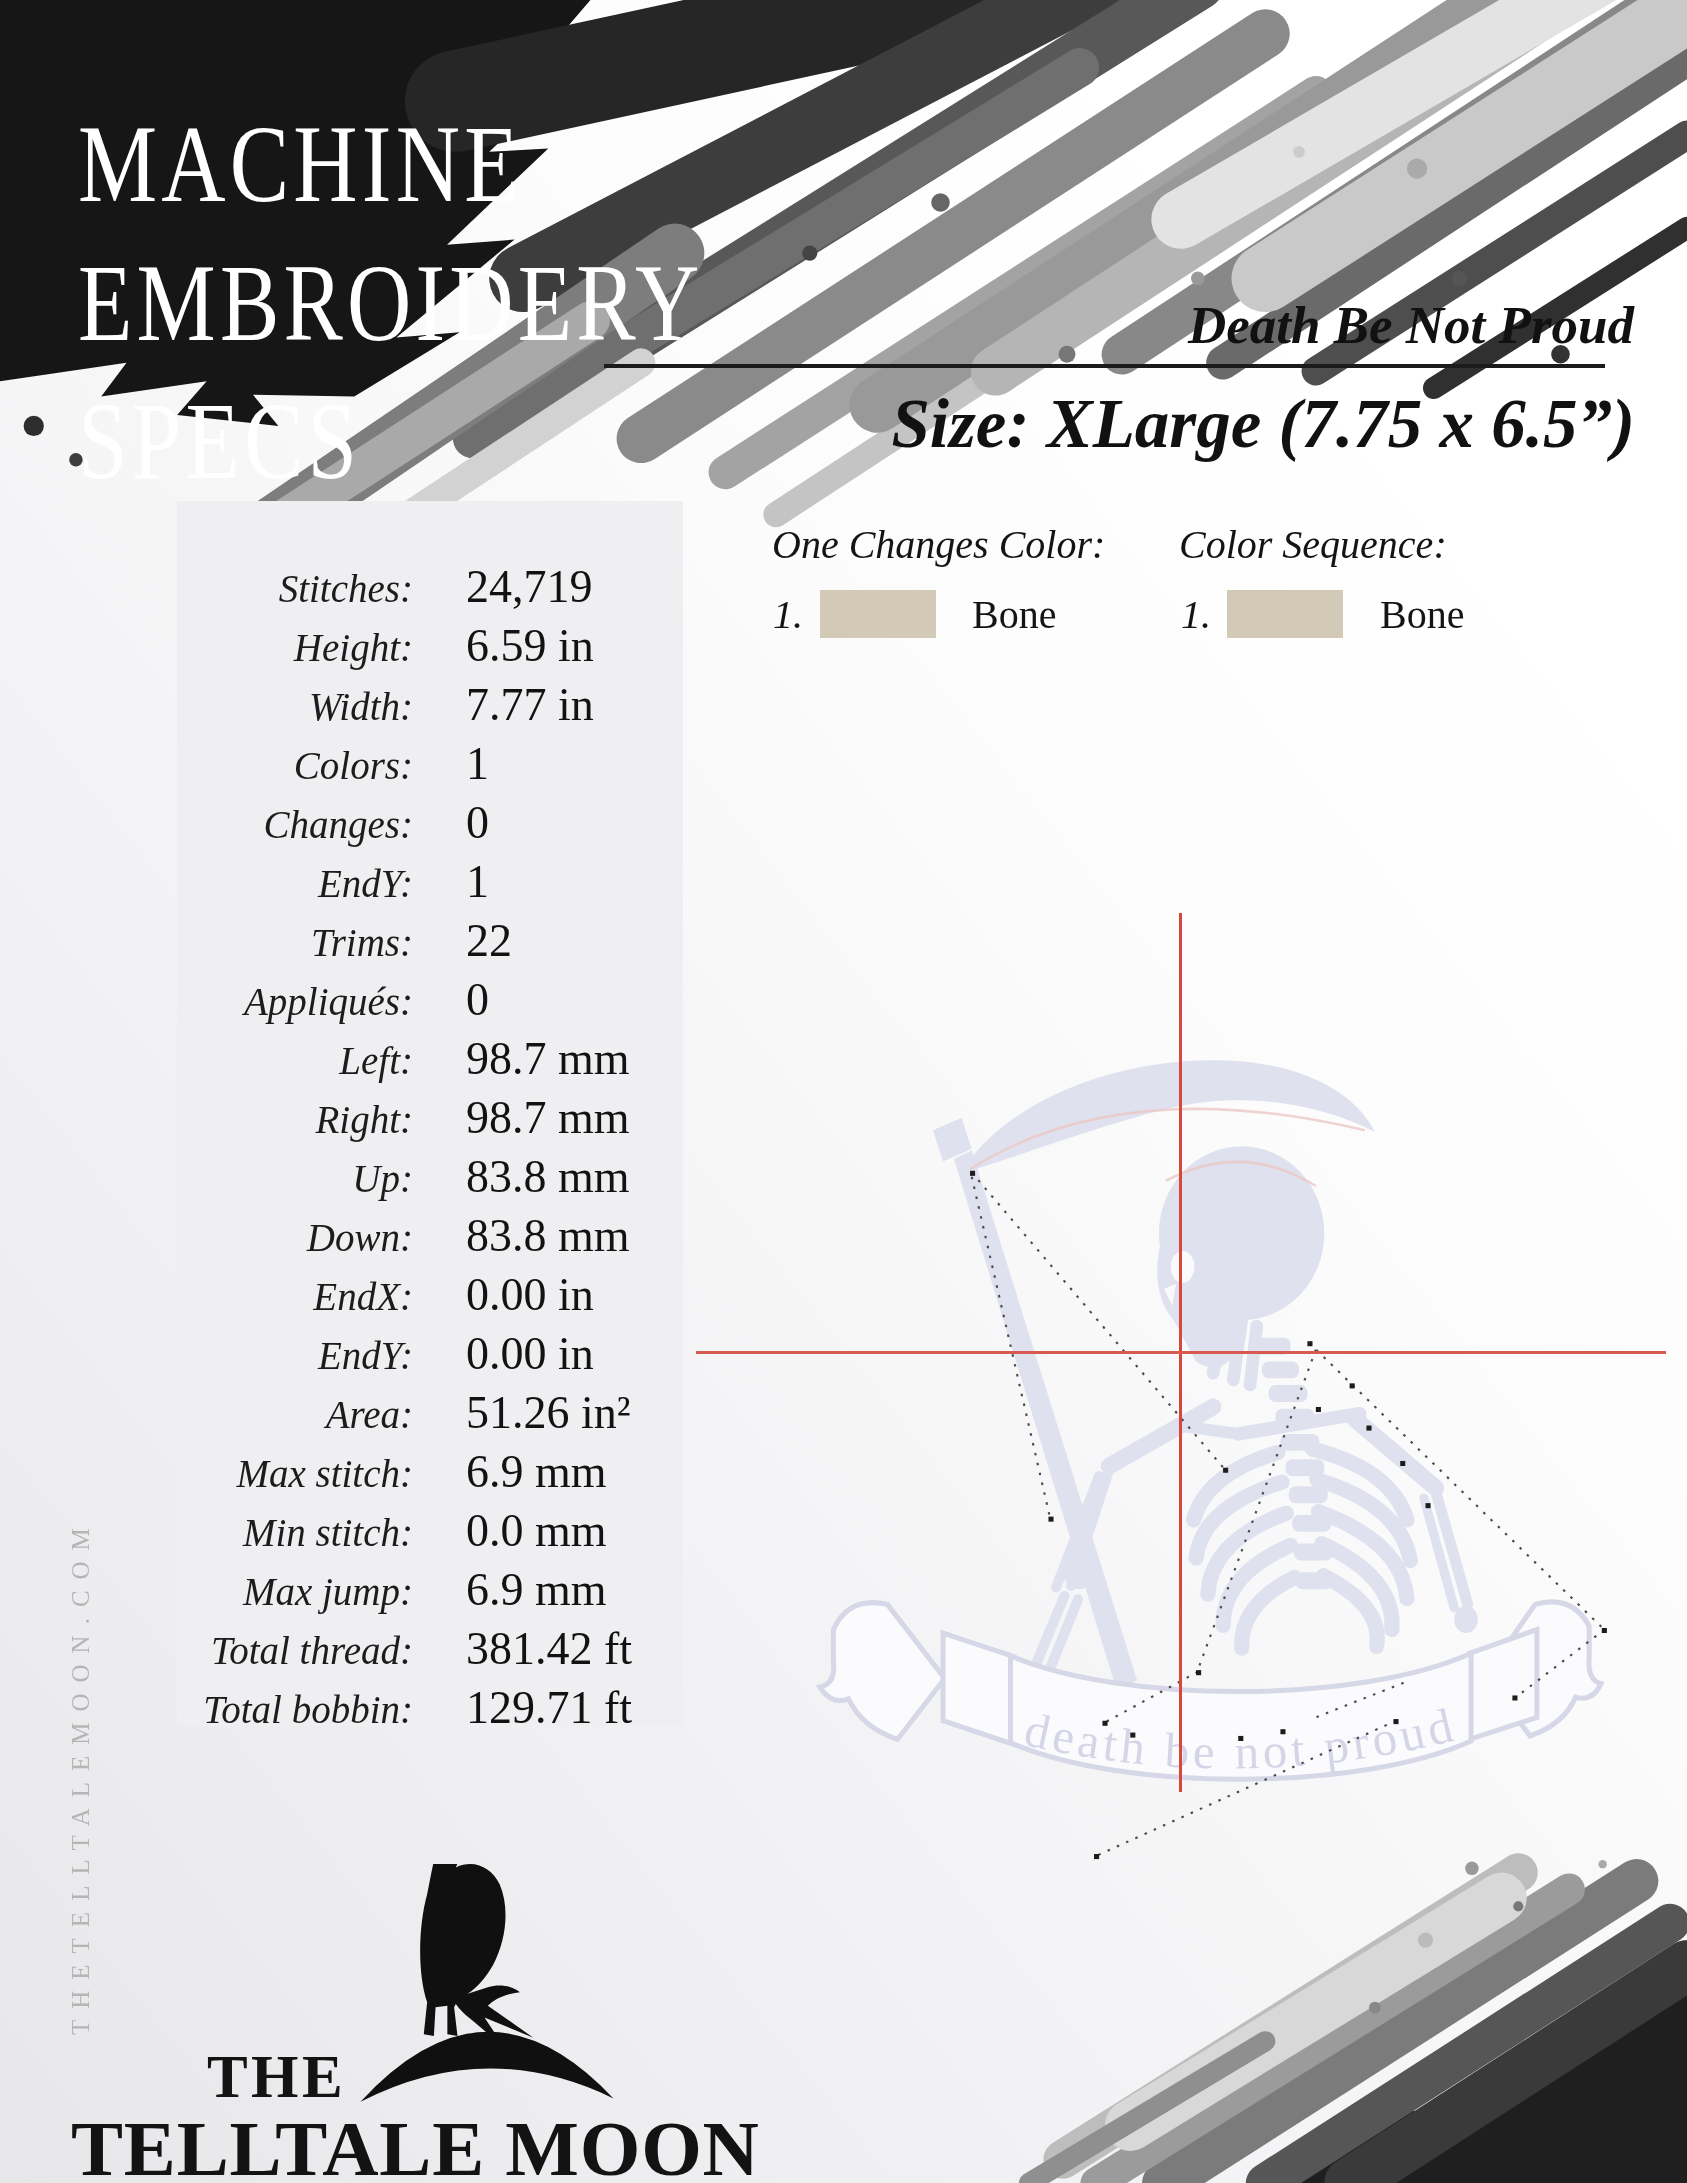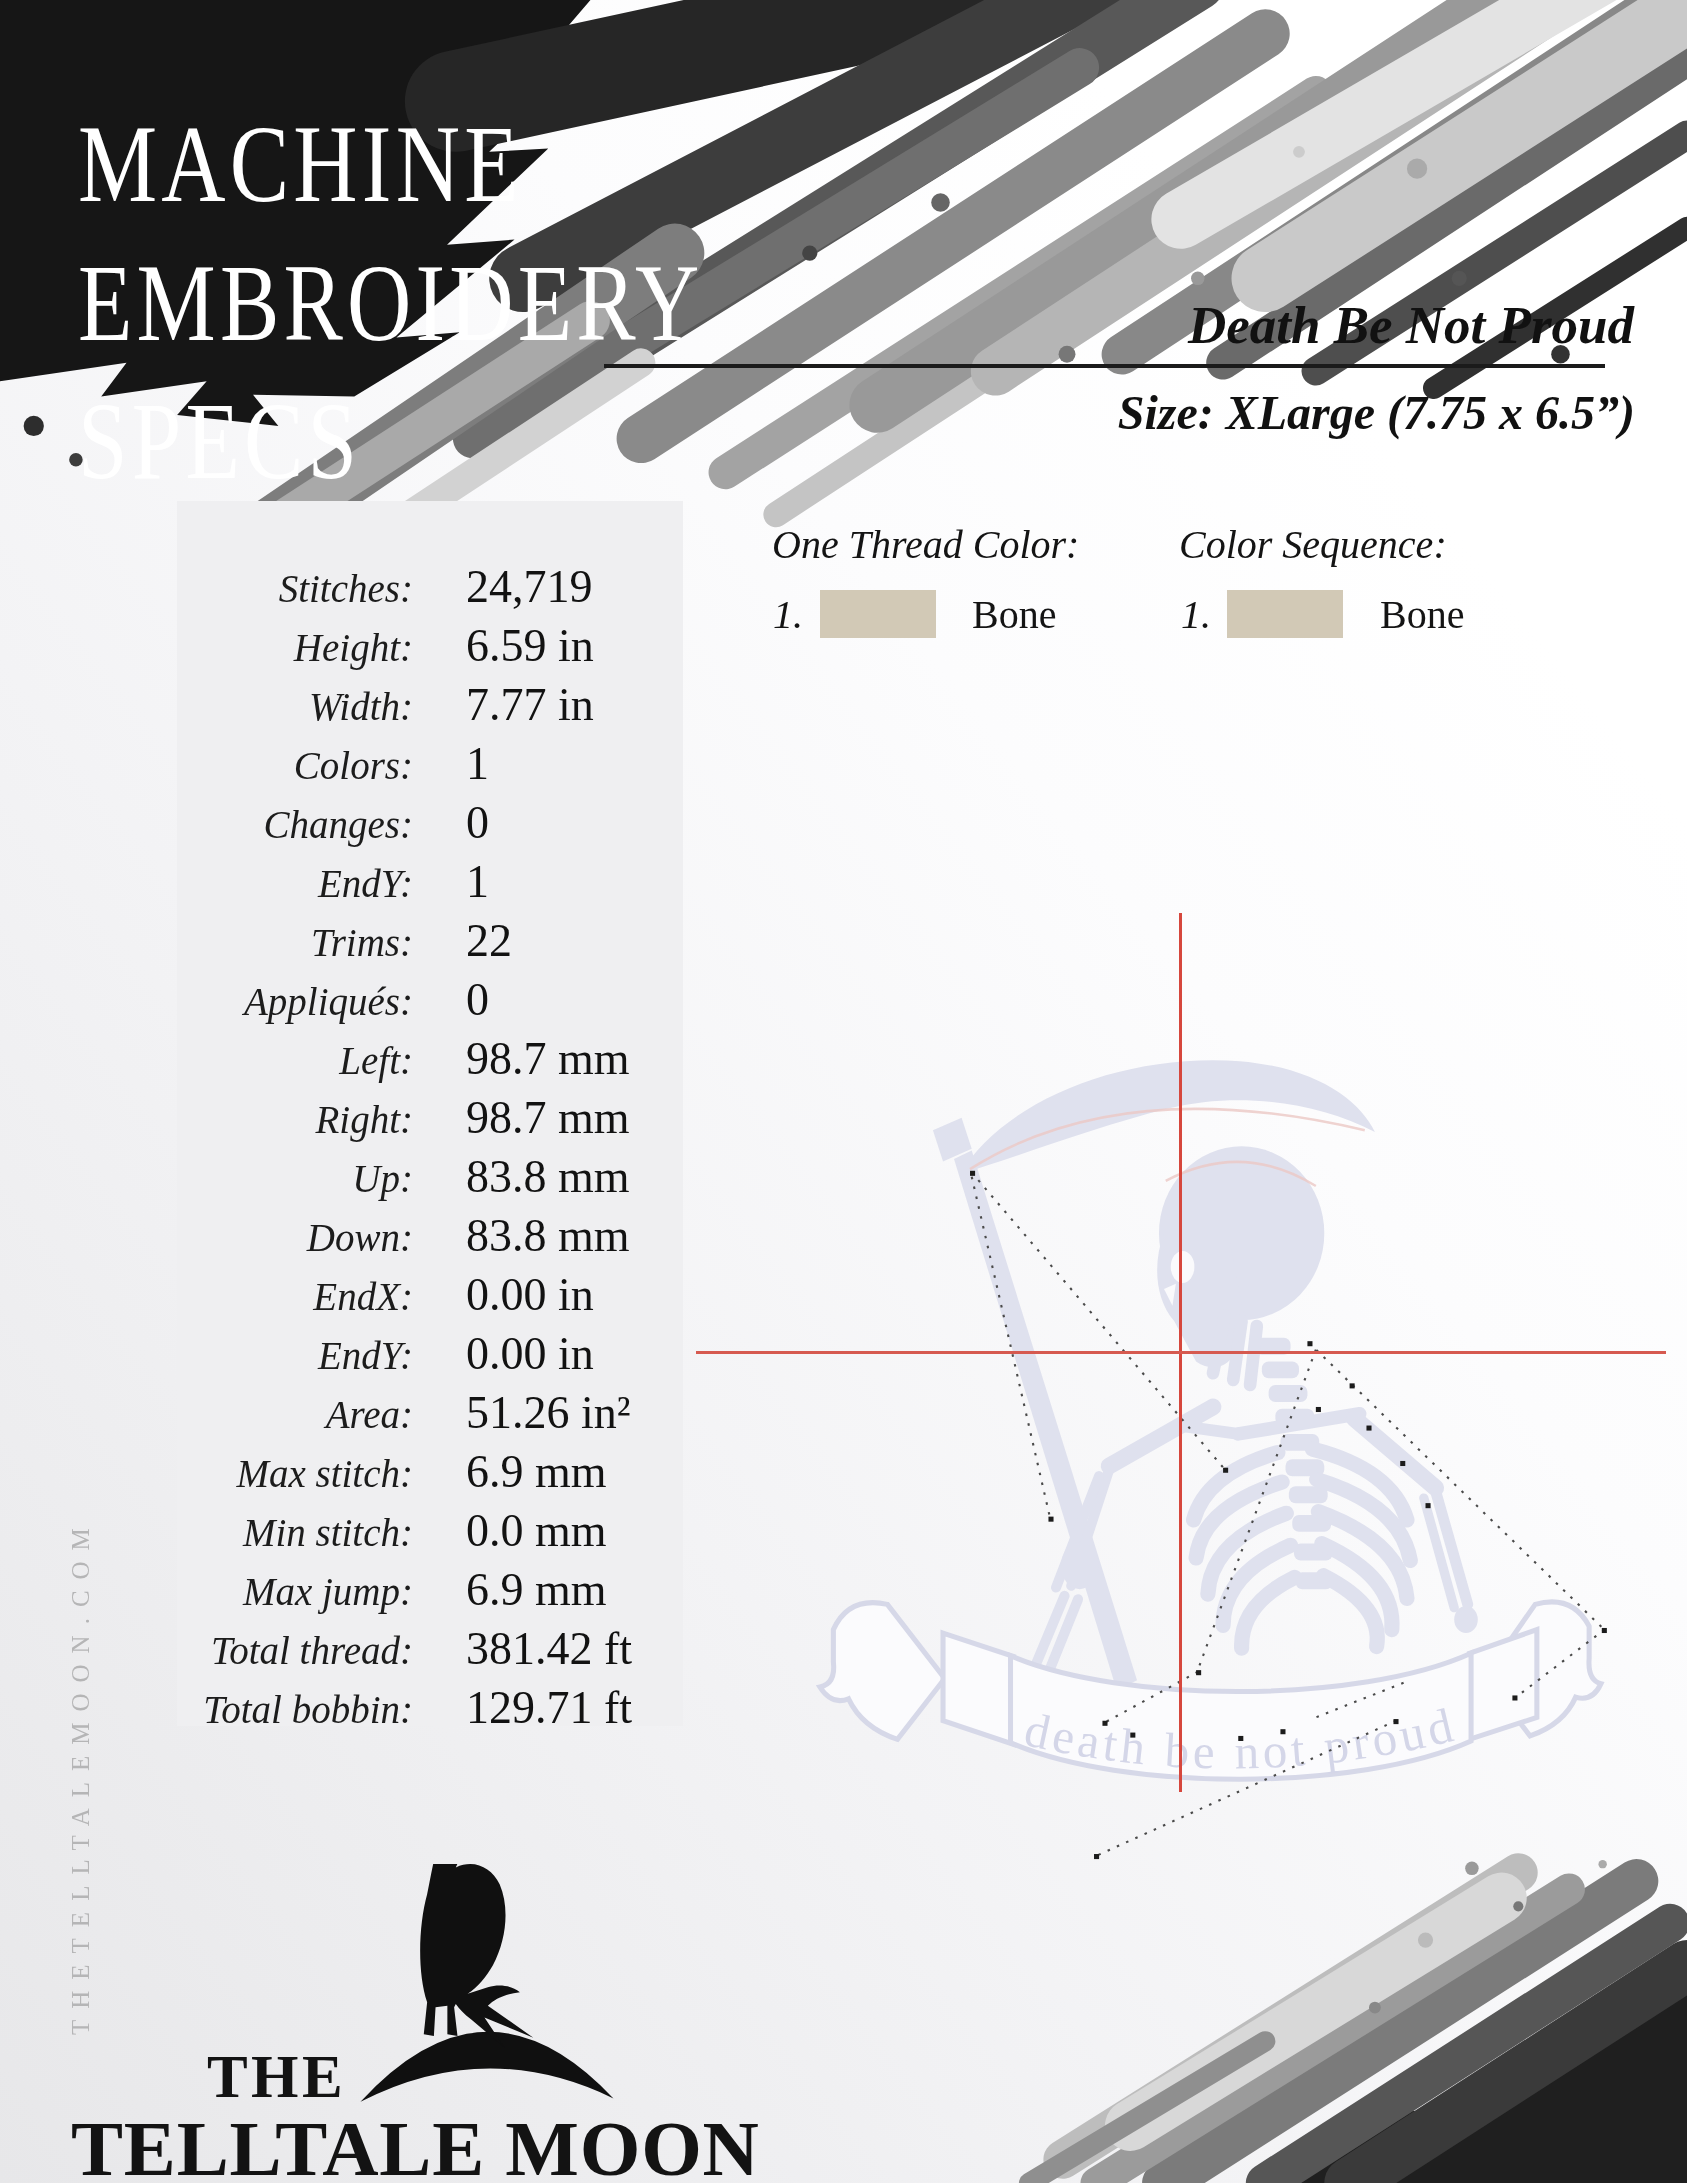--- a/index.html
+++ b/index.html
@@ -16,21 +16,21 @@
     font-size:89px;line-height:112px;letter-spacing:4.2px;color:#ffffff;
     transform:scaleY(1.24);transform-origin:top left;white-space:nowrap;
   }
   .design-name{
     position:absolute;right:94px;top:295px;width:759px;text-align:right;
     font-size:53px;font-weight:bold;font-style:italic;color:#111;white-space:nowrap;
   }
   .header-rule{position:absolute;left:604px;top:364px;width:1001px;height:4.2px;background:#1b1b1b;}
   .size-line{
     position:absolute;right:93px;top:385px;width:759px;text-align:right;
-    font-size:48px;font-weight:bold;font-style:italic;color:#111;white-space:nowrap;
+    font-size:69px;font-weight:bold;font-style:italic;color:#111;white-space:nowrap;
   }
   
   .specs-panel{
     position:absolute;left:177px;top:501px;width:506px;height:1225px;
     background:#efeff1;box-sizing:border-box;padding-top:34px;
   }
   .spec-row{display:flex;height:59px;align-items:baseline;line-height:59px;}
   .spec-label{width:236px;text-align:right;font-style:italic;font-size:39px;color:#1c1c1c;margin-top:24px;}
   .spec-gap{width:53px;}
   .spec-value{flex:1;text-align:left;font-size:46px;color:#121212;}
@@ -220,21 +220,21 @@
         <div class="spec-gap"></div>
         <div class="spec-value">381.42 ft</div>
       </div>
     <div class="spec-row">
         <div class="spec-label">Total bobbin:</div>
         <div class="spec-gap"></div>
         <div class="spec-value">129.71 ft</div>
       </div>
   </div>
 
-  <div class="thread-head" style="left:772px;">One Thread Color:</div>
+  <div class="thread-head" style="left:772px;">One Changes Color:</div>
   <div class="thread-head" style="left:1179px;">Color Sequence:</div>
 
   <div class="thread-num" style="left:773px;">1.</div>
   <div class="swatch" style="left:820px;"></div>
   <div class="thread-name" style="left:972px;">Bone</div>
 
   <div class="thread-num" style="left:1181px;">1.</div>
   <div class="swatch" style="left:1227px;"></div>
   <div class="thread-name" style="left:1380px;">Bone</div>
 

